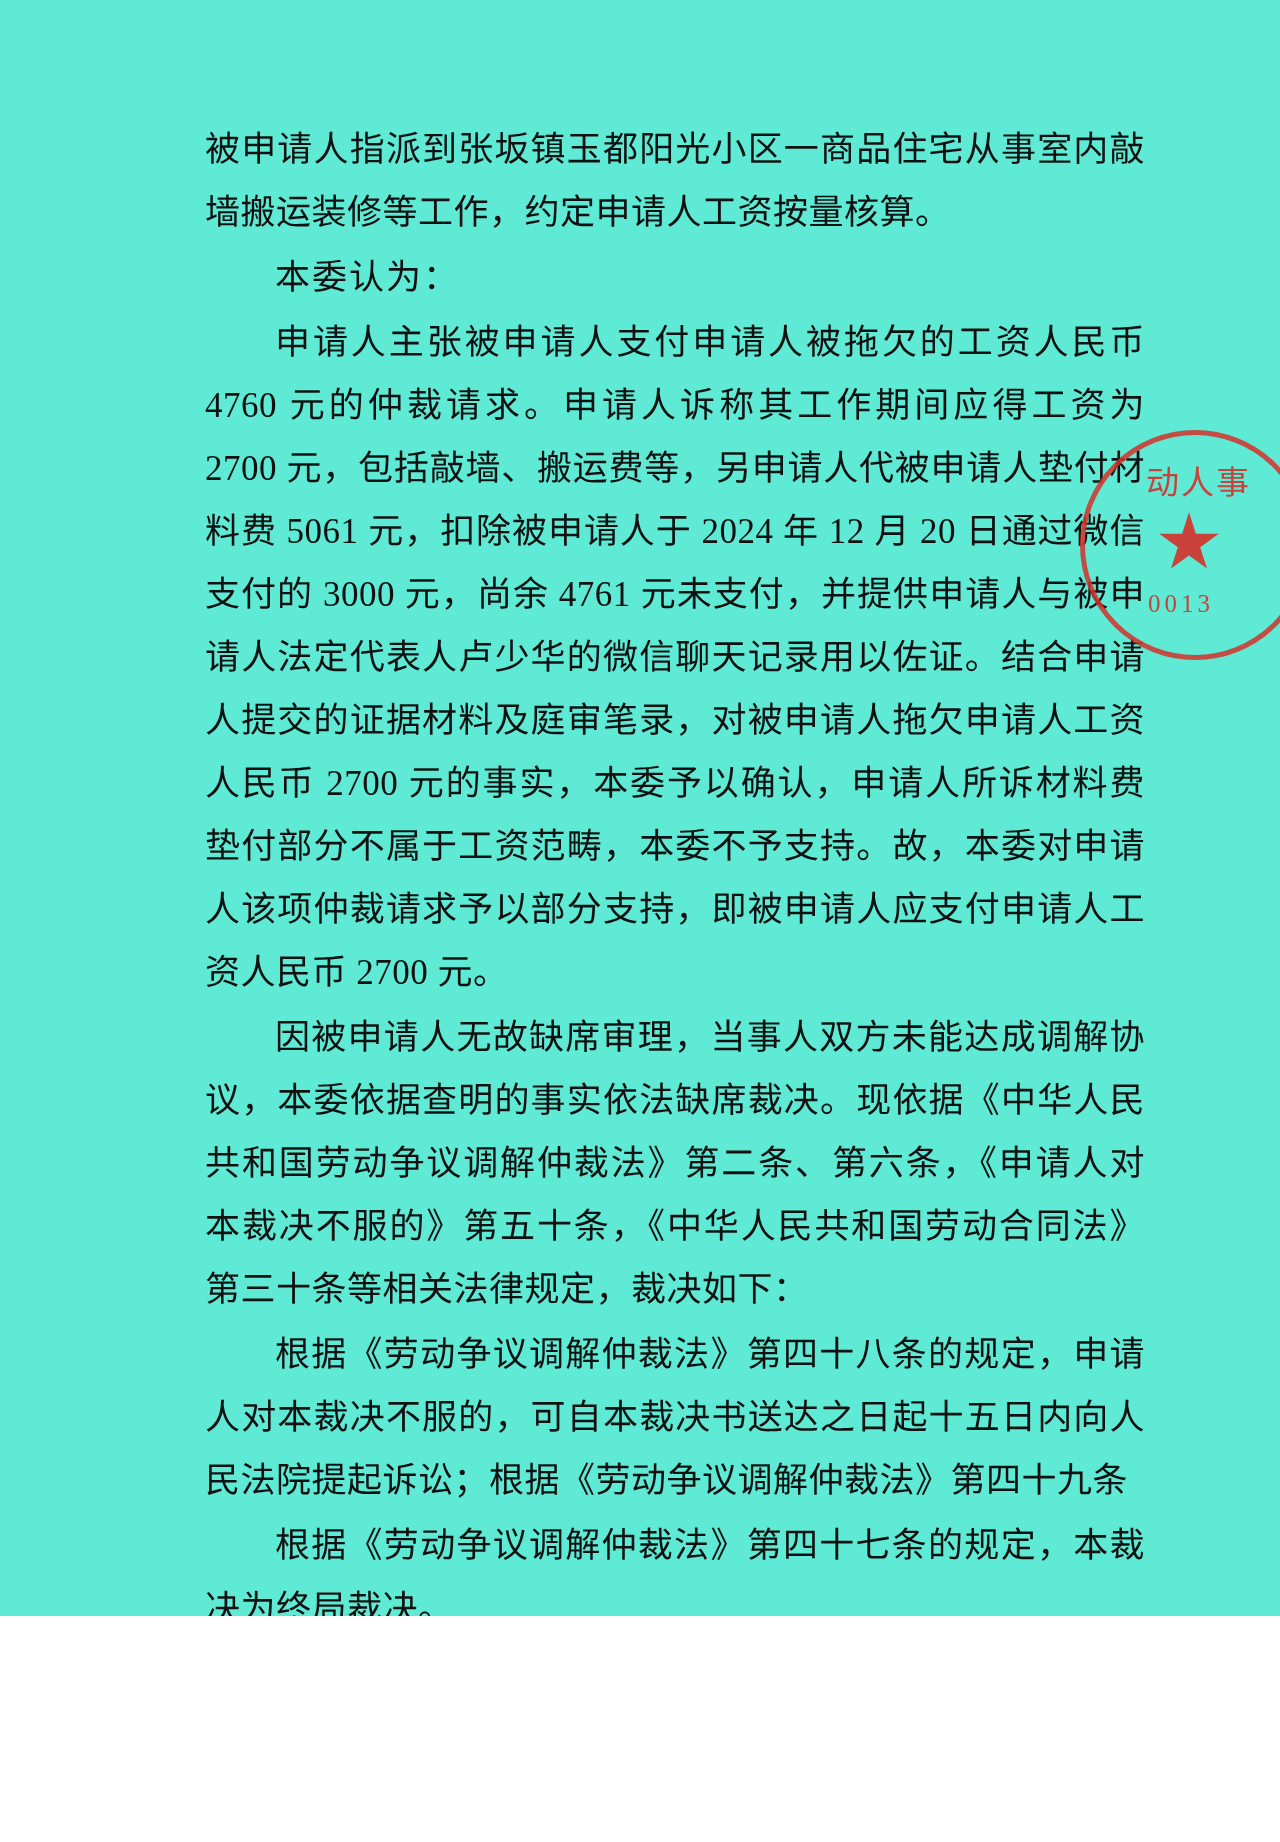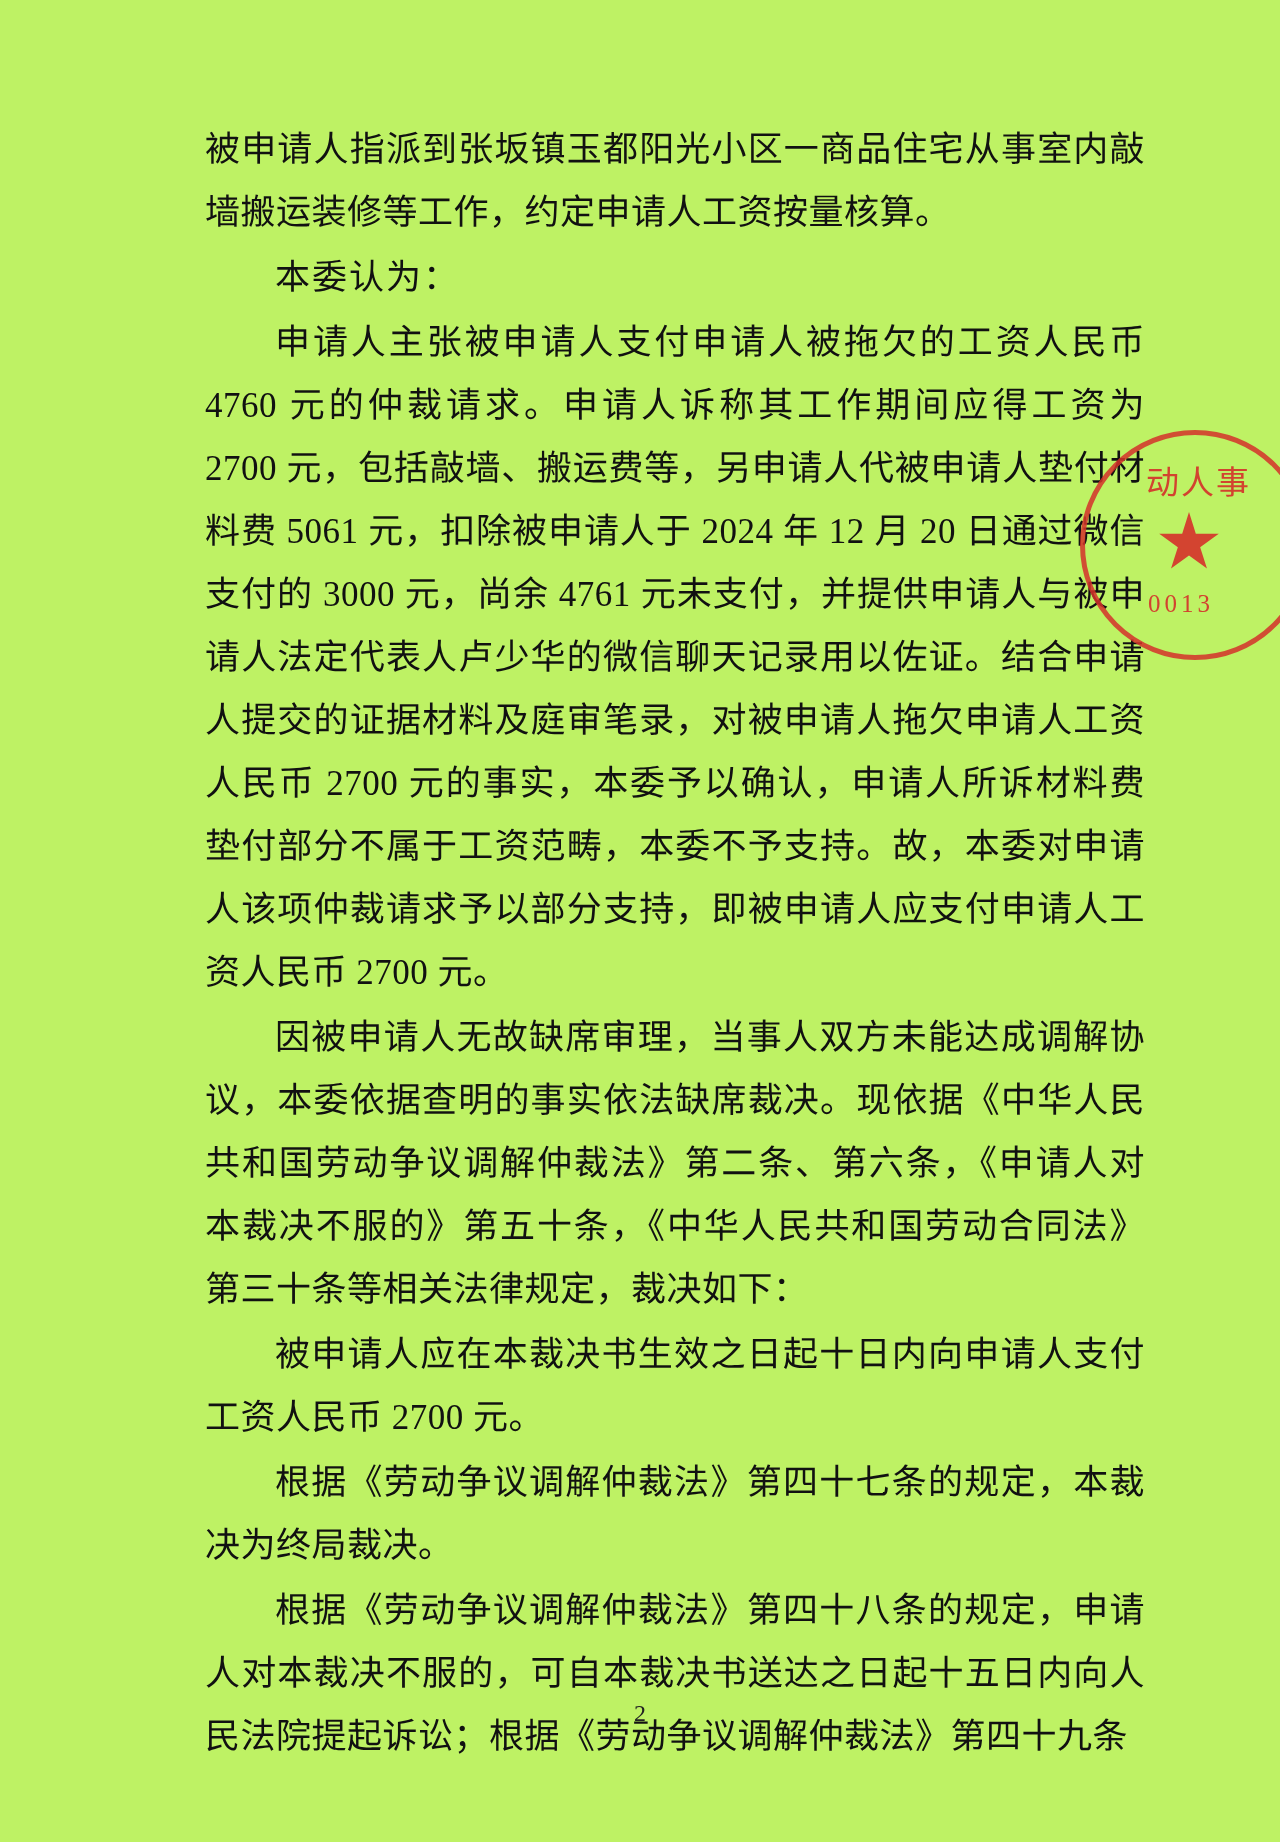--- a/index.html
+++ b/index.html
@@ -3,22 +3,22 @@
 <meta charset="utf-8">
 <style>
   html, body {
     margin: 0;
     padding: 0;
     background: #ffffff;
   }
   .page {
     position: relative;
     width: 1280px;
-    height: 1842px;
-    background: #bef264;
+    height: 1616px;
+    background: #5eead4;
     overflow: hidden;
     font-family: "Liberation Serif", "DejaVu Serif", serif;
     color: #111111;
   }
   .doc-body {
     position: absolute;
     left: 205px;
     top: 118px;
     width: 940px;
   }
@@ -105,23 +105,22 @@
 </head>
 <body>
 
 <div class="page">
 
   <div class="doc-body">
     <p class="para plain">被申请人指派到张坂镇玉都阳光小区一商品住宅从事室内敲墙搬运装修等工作，约定申请人工资按量核算。</p>
     <p class="para bold">本委认为：</p>
     <p class="para indent">申请人主张被申请人支付申请人被拖欠的工资人民币 4760 元的仲裁请求。申请人诉称其工作期间应得工资为 2700 元，包括敲墙、搬运费等，另申请人代被申请人垫付材料费 5061 元，扣除被申请人于 2024 年 12 月 20 日通过微信支付的 3000 元，尚余 4761 元未支付，并提供申请人与被申请人法定代表人卢少华的微信聊天记录用以佐证。结合申请人提交的证据材料及庭审笔录，对被申请人拖欠申请人工资人民币 2700 元的事实，本委予以确认，申请人所诉材料费垫付部分不属于工资范畴，本委不予支持。故，本委对申请人该项仲裁请求予以部分支持，即被申请人应支付申请人工资人民币 2700 元。</p>
     <p class="para indent">因被申请人无故缺席审理，当事人双方未能达成调解协议，本委依据查明的事实依法缺席裁决。现依据《中华人民共和国劳动争议调解仲裁法》第二条、第六条，《申请人对本裁决不服的》第五十条，《中华人民共和国劳动合同法》第三十条等相关法律规定，裁决如下：</p>
-    <p class="para indent">被申请人应在本裁决书生效之日起十日内向申请人支付工资人民币 2700 元。</p>
+    <p class="para indent">根据《劳动争议调解仲裁法》第四十八条的规定，申请人对本裁决不服的，可自本裁决书送达之日起十五日内向人民法院提起诉讼；根据《劳动争议调解仲裁法》第四十九条</p>
     <p class="para indent">根据《劳动争议调解仲裁法》第四十七条的规定，本裁决为终局裁决。</p>
-    <p class="para indent">根据《劳动争议调解仲裁法》第四十八条的规定，申请人对本裁决不服的，可自本裁决书送达之日起十五日内向人民法院提起诉讼；根据《劳动争议调解仲裁法》第四十九条</p>
   </div>
 
   <div class="seal">
     <div class="seal-ring"></div>
     <div class="seal-text-top">动人事</div>
     <div class="seal-star"></div>
     <div class="seal-text-bottom">0013</div>
   </div>
 
   <div class="page-number">2</div>

